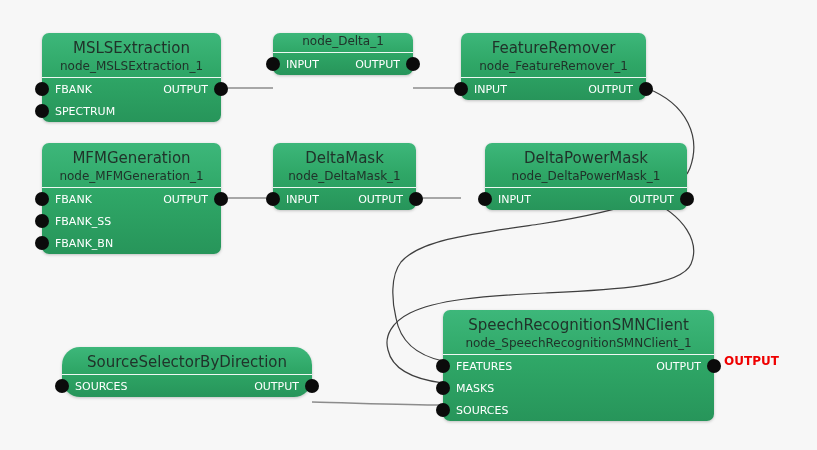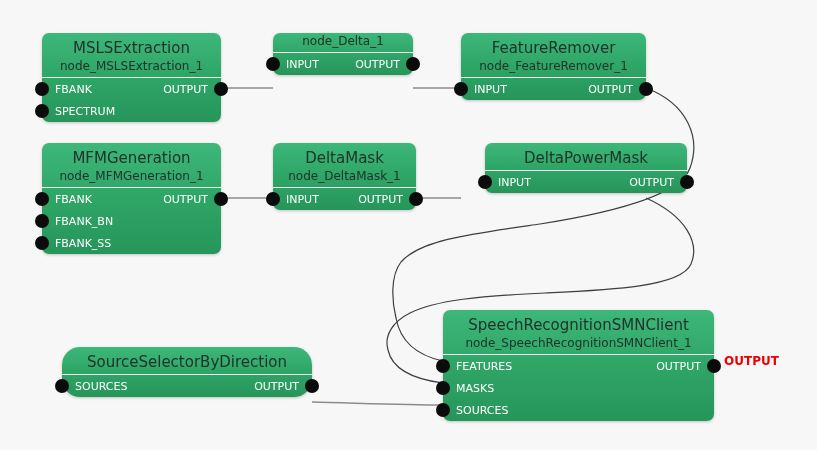--- a/index.html
+++ b/index.html
@@ -135,42 +135,43 @@
     <div class="node-subtitle">node_MFMGeneration_1</div>
     <div class="node-ports">
         <div class="port-row">
           <span class="port-circle in"></span>
           <span class="port-label in">FBANK</span>
           <span class="port-label out">OUTPUT</span>
           <span class="port-circle out"></span>
         </div>
         <div class="port-row">
           <span class="port-circle in"></span>
+          <span class="port-label in">FBANK_SS</span>
+        </div>
+        <div class="port-row">
+          <span class="port-circle in"></span>
           <span class="port-label in">FBANK_BN</span>
-        </div>
-        <div class="port-row">
-          <span class="port-circle in"></span>
-          <span class="port-label in">FBANK_SS</span>
         </div>
       </div>
   </div>
     <div class="node" style="left: 273px; top: 143px; width: 143px;">
     <div class="node-title">DeltaMask</div>
     <div class="node-subtitle">node_DeltaMask_1</div>
     <div class="node-ports">
         <div class="port-row">
           <span class="port-circle in"></span>
           <span class="port-label in">INPUT</span>
           <span class="port-label out">OUTPUT</span>
           <span class="port-circle out"></span>
         </div>
       </div>
   </div>
     <div class="node" style="left: 485px; top: 143px; width: 202px;">
     <div class="node-title">DeltaPowerMask</div>
+    <div class="node-subtitle">node_DeltaPowerMask_1</div>
     <div class="node-ports">
         <div class="port-row">
           <span class="port-circle in"></span>
           <span class="port-label in">INPUT</span>
           <span class="port-label out">OUTPUT</span>
           <span class="port-circle out"></span>
         </div>
       </div>
   </div>
     <div class="node" style="left: 443px; top: 310px; width: 271px;">

